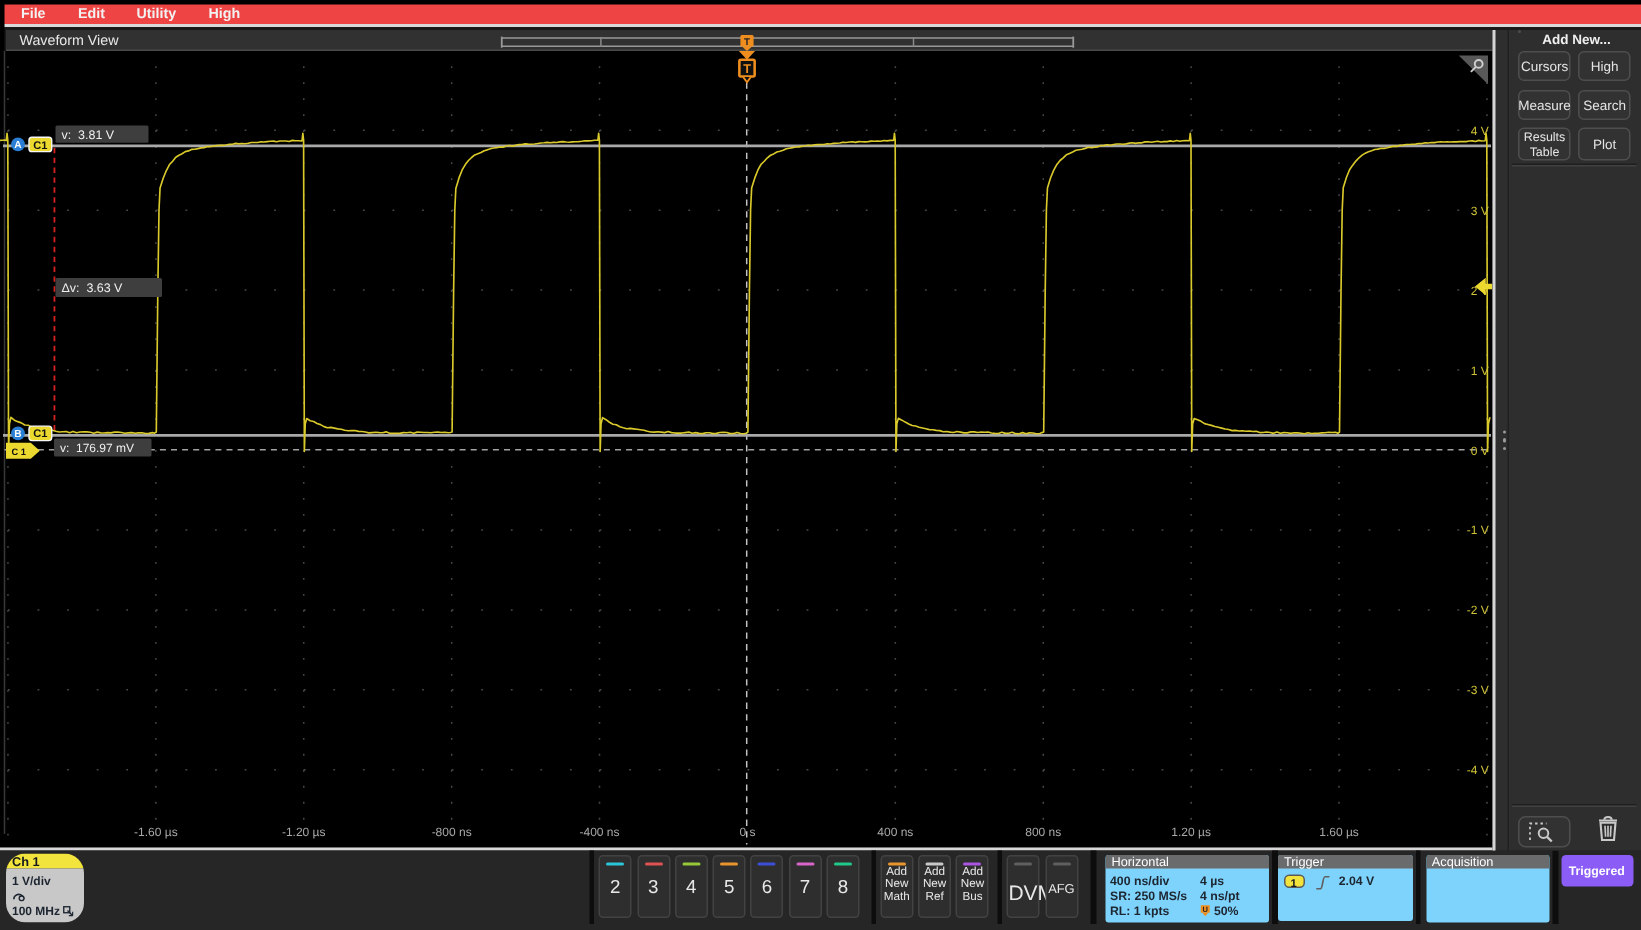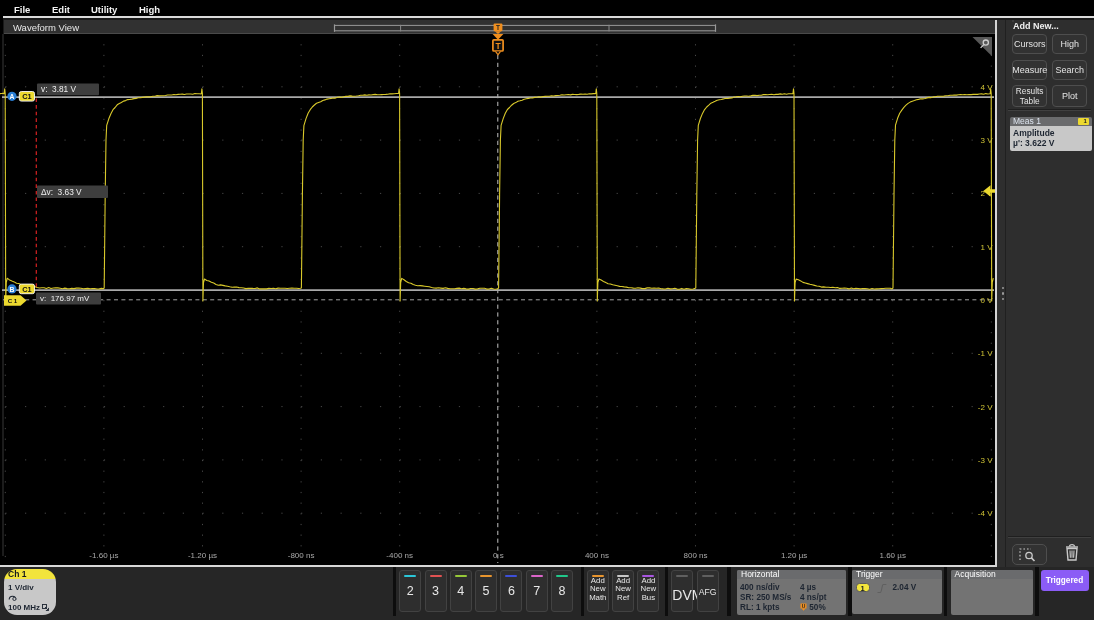--- a/index.html
+++ b/index.html
@@ -1,24 +1,24 @@
 <!DOCTYPE html>
 <html><head><meta charset="utf-8"><style>*{margin:0;padding:0;box-sizing:border-box}
 html,body{width:1094px;height:620px;overflow:hidden;background:#1a1a1a;font-family:"Liberation Sans",sans-serif;position:relative}
 .btn{position:absolute;background:#323232;border:1px solid #4e4e4e;border-radius:4px;color:#e4e4e4;display:flex;align-items:center;justify-content:center;text-align:center}
 .chbtn{position:absolute;background:#2e2e2e;border:1px solid #424242;border-radius:3px;color:#e8e8e8;text-align:center}
 .stripe{position:absolute;left:4px;right:4px;top:3.5px;height:2px;border-radius:1px}
-.panel{position:absolute;border-radius:2px;overflow:hidden;background:#737373}
+.panel{position:absolute;border-radius:2px;overflow:hidden;background:#7dd3fc}
 .phead{background:#6a6b6d;color:#fff;font-size:8.5px;height:9px;line-height:9px;padding-left:4px}
 .pbody{color:#1d2531;font-weight:bold;font-size:8.2px}
 .divider{position:absolute;top:0px;height:49px;width:3.5px;background:#0d0d0d}
 </style></head><body>
 <div style="position:absolute;left:0;top:0;width:1094px;height:3px;background:#000;z-index:50"></div>
 <div style="position:absolute;left:0;top:0;width:3px;height:34px;background:#000;z-index:50"></div>
-<div style="position:absolute;left:0;top:0;width:1094px;height:18px;background:#000000;border-bottom:2px solid #dadada;color:#f2f2f2;font-size:9.5px;font-weight:bold">
+<div style="position:absolute;left:0;top:0;width:1094px;height:18px;background:#ef4444;border-bottom:2px solid #dadada;color:#f2f2f2;font-size:9.5px;font-weight:bold">
     <div style="position:absolute;left:14px;top:4px">File</div>
     <div style="position:absolute;left:52px;top:4px">Edit</div>
     <div style="position:absolute;left:91px;top:4px">Utility</div>
     <div style="position:absolute;left:139px;top:4px">High</div>
   </div>
 <div style="position:absolute;left:4px;top:20px;width:992px;height:14px;background:#313131;border-bottom:1px solid #4a4a4a">
     <div style="position:absolute;left:9px;top:2px;font-size:9.5px;color:#e8e8e8">Waveform View</div>
     <svg width="1094" height="14" viewBox="0 0 1094 14" style="position:absolute;left:-4px;top:0" font-family="Liberation Sans, sans-serif">
       <line x1="334" y1="5.4" x2="716" y2="5.4" stroke="#999" stroke-width="1"></line>
       <line x1="334" y1="10.8" x2="716" y2="10.8" stroke="#999" stroke-width="1"></line>
@@ -100,34 +100,30 @@
       <text x="26.9" y="291.6" text-anchor="middle" font-size="7.4" font-weight="bold" fill="#111">C1</text>
       <path d="M4,295.2 h16.5 l6,5.3 l-6,5.3 H4 z" fill="#ecd92f"></path>
       <text x="12.5" y="303.4" text-anchor="middle" font-size="6.2" font-weight="bold" fill="#111">C 1</text>
     </svg></div>
 <div style="position:absolute;left:0;top:565px;width:996px;height:2px;background:#d8d8d8"></div>
 <div style="position:absolute;left:995px;top:20px;width:99px;height:547px;background:#2e2e2e;border-left:2px solid #d5d5d5;z-index:5">
     <div style="position:absolute;left:0;top:0;width:9px;height:100%;border-right:1px solid #202020"></div>
     <div style="position:absolute;left:4.6px;top:266.5px;width:2.6px;height:2.6px;border-radius:50%;background:#9a9a9a"></div>
     <div style="position:absolute;left:4.6px;top:272.0px;width:2.6px;height:2.6px;border-radius:50%;background:#9a9a9a"></div>
     <div style="position:absolute;left:4.6px;top:277.5px;width:2.6px;height:2.6px;border-radius:50%;background:#9a9a9a"></div>
-    <div style="position:absolute;left:16px;top:1px;width:76px;font-size:9px;font-weight:bold;color:#f0f0f0">Add New...</div>
+    <div style="position:absolute;left:16px;top:1px;width:76px;text-align:center;font-size:9px;font-weight:bold;color:#f0f0f0">Add New...</div>
     <div class="btn" style="left:15px;top:0px;width:0px;height:0px;font-size:9px;line-height:10px"></div>
     <div class="btn" style="left:15.2px;top:14px;width:35px;height:19.5px;font-size:9px;line-height:10px">Cursors</div>
     <div class="btn" style="left:55.2px;top:14px;width:35px;height:19.5px;font-size:9px;line-height:10px">High</div>
     <div class="btn" style="left:15.2px;top:39.5px;width:35px;height:20.5px;font-size:9px;line-height:10px">Measure</div>
     <div class="btn" style="left:55.2px;top:39.5px;width:35px;height:20.5px;font-size:9px;line-height:10px">Search</div>
     <div class="btn" style="left:15.2px;top:65px;width:35px;height:21.5px;font-size:8.3px;line-height:10px">Results<br>Table</div>
     <div class="btn" style="left:55.2px;top:65px;width:35px;height:21.5px;font-size:9px;line-height:10px">Plot</div>
     <div style="position:absolute;left:11px;top:89px;width:83px;height:1px;background:#1f1f1f"></div>
     <div style="position:absolute;left:11px;top:90px;width:83px;height:1px;background:#404040"></div>
-    <div style="position:absolute;left:13px;top:96.5px;width:81.5px;border-radius:2px;overflow:hidden">
-<div style="background:#6a6b6d;color:#dde4ee;font-size:8.5px;height:9.5px;line-height:9.5px;padding-left:3px;position:relative">Meas 1<span style="position:absolute;right:3px;top:1.5px;width:11px;height:6.5px;background:#ecd92f;border-radius:1px;color:#222;font-size:6px;line-height:6.5px;text-align:right;font-weight:bold;overflow:hidden">1&nbsp;</span></div>
-<div style="background:#c8c8c8;color:#1d2531;font-size:8.5px;font-weight:bold;padding:1.5px 0 2px 3px;line-height:10.5px">Amplitude<br>µ': 3.622 V</div>
-    </div>
     <div style="position:absolute;left:11px;top:515.5px;width:83px;height:1px;background:#1f1f1f"></div>
     <div style="position:absolute;left:11px;top:516.5px;width:83px;height:1px;background:#404040"></div>
     <div class="btn" style="left:14.5px;top:524px;width:35px;height:21px;border-radius:5px">
       <svg width="24" height="16" viewBox="0 0 24 16">
         <path d="M3,13 V2 H14" fill="none" stroke="#c9c9c9" stroke-width="1.2" stroke-dasharray="1.6 2"></path>
         <circle cx="12" cy="8.5" r="3.2" fill="#3a3a3a" stroke="#c9c9c9" stroke-width="1.3"></circle>
         <line x1="14.4" y1="10.9" x2="17.5" y2="14" stroke="#c9c9c9" stroke-width="1.6"></line>
       </svg>
     </div>
     <svg style="position:absolute;left:66px;top:521.5px" width="18" height="20" viewBox="0 0 18 20">

